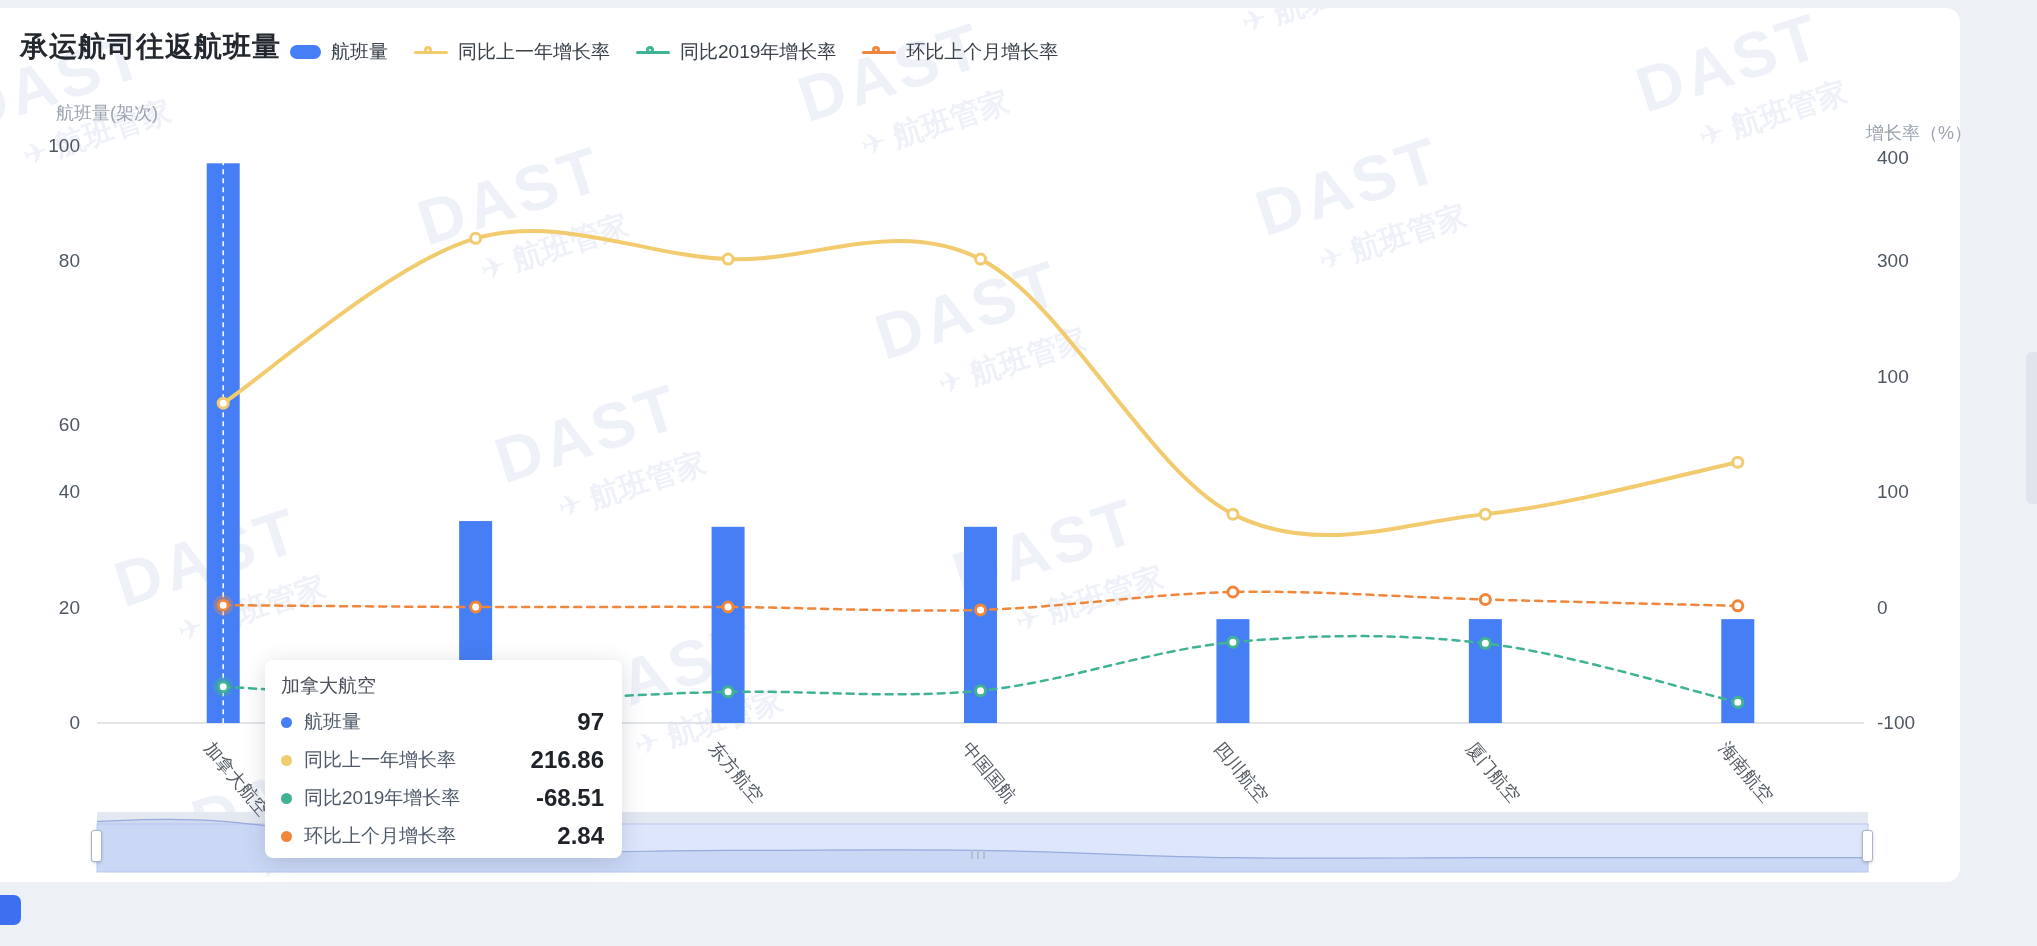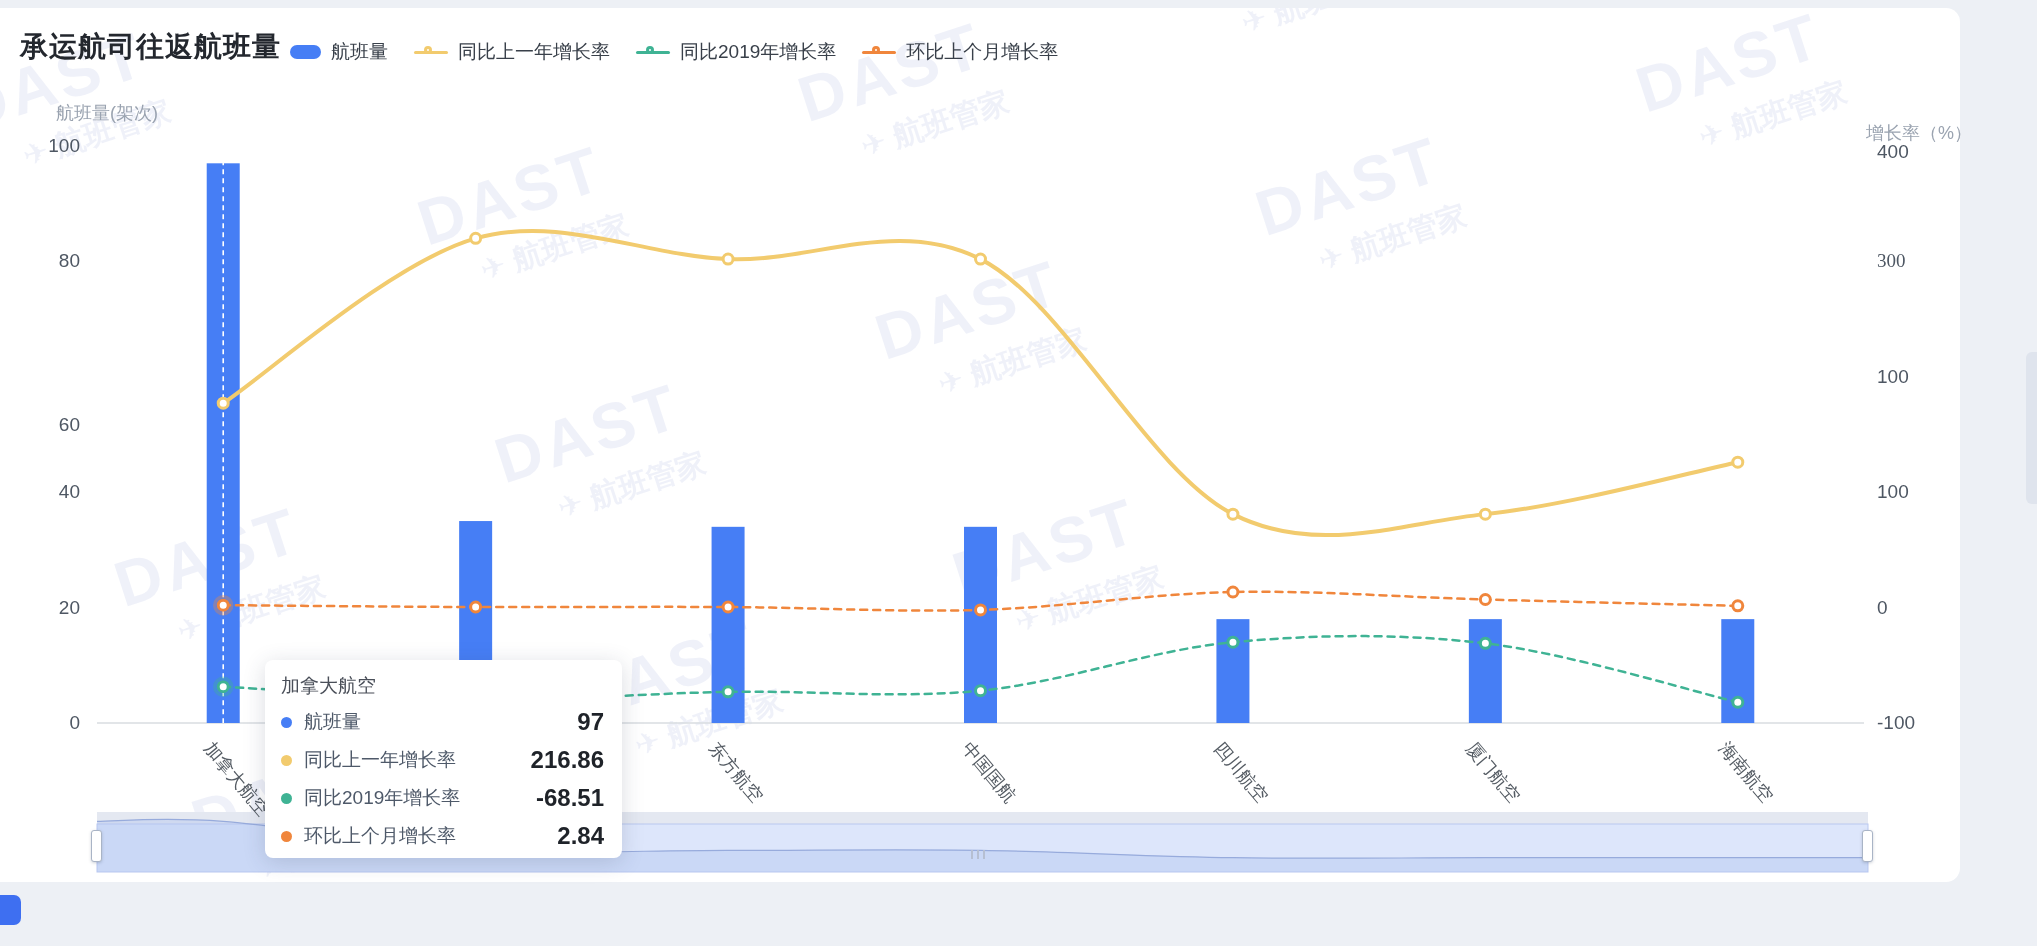--- a/index.html
+++ b/index.html
@@ -237,22 +237,22 @@
       <circle cx="1737.7857142857142" cy="605.869" r="5" fill="#ffffff" stroke="#F0863C" stroke-width="3"></circle>
     </svg>
 
   <div id="axis-labels">
       <div class="tick-label left" style="top:135px;">100</div>
       <div class="tick-label left" style="top:250.39999999999998px;">80</div>
       <div class="tick-label left" style="top:365.8px;margin-top:48px;">60</div>
       <div class="tick-label left" style="top:481.2px;">40</div>
       <div class="tick-label left" style="top:596.6px;">20</div>
       <div class="tick-label left" style="top:712px;">0</div>
-      <div class="tick-label right" style="top:141px;">400</div>
-      <div class="tick-label right" style="top:250.39999999999998px;font-family:Liberation Serif, serif;">300</div>
+      <div class="tick-label right" style="top:147px;">400</div>
+      <div class="tick-label right" style="top:250.39999999999998px;">300</div>
       <div class="tick-label right" style="top:365.8px;">100</div>
       <div class="tick-label right" style="top:481.2px;">100</div>
       <div class="tick-label right" style="top:596.6px;">0</div>
       <div class="tick-label right" style="top:712px;">-100</div>
       <div class="x-label" style="left:217.21428571428572px; top:737px;">加拿大航空</div>
       <div class="x-label" style="left:722.0714285714286px; top:737px;">东方航空</div>
       <div class="x-label" style="left:974.5px; top:737px;">中国国航</div>
       <div class="x-label" style="left:1226.9285714285713px; top:737px;">四川航空</div>
       <div class="x-label" style="left:1479.357142857143px; top:737px;">厦门航空</div>
       <div class="x-label" style="left:1731.7857142857142px; top:737px;">海南航空</div>

